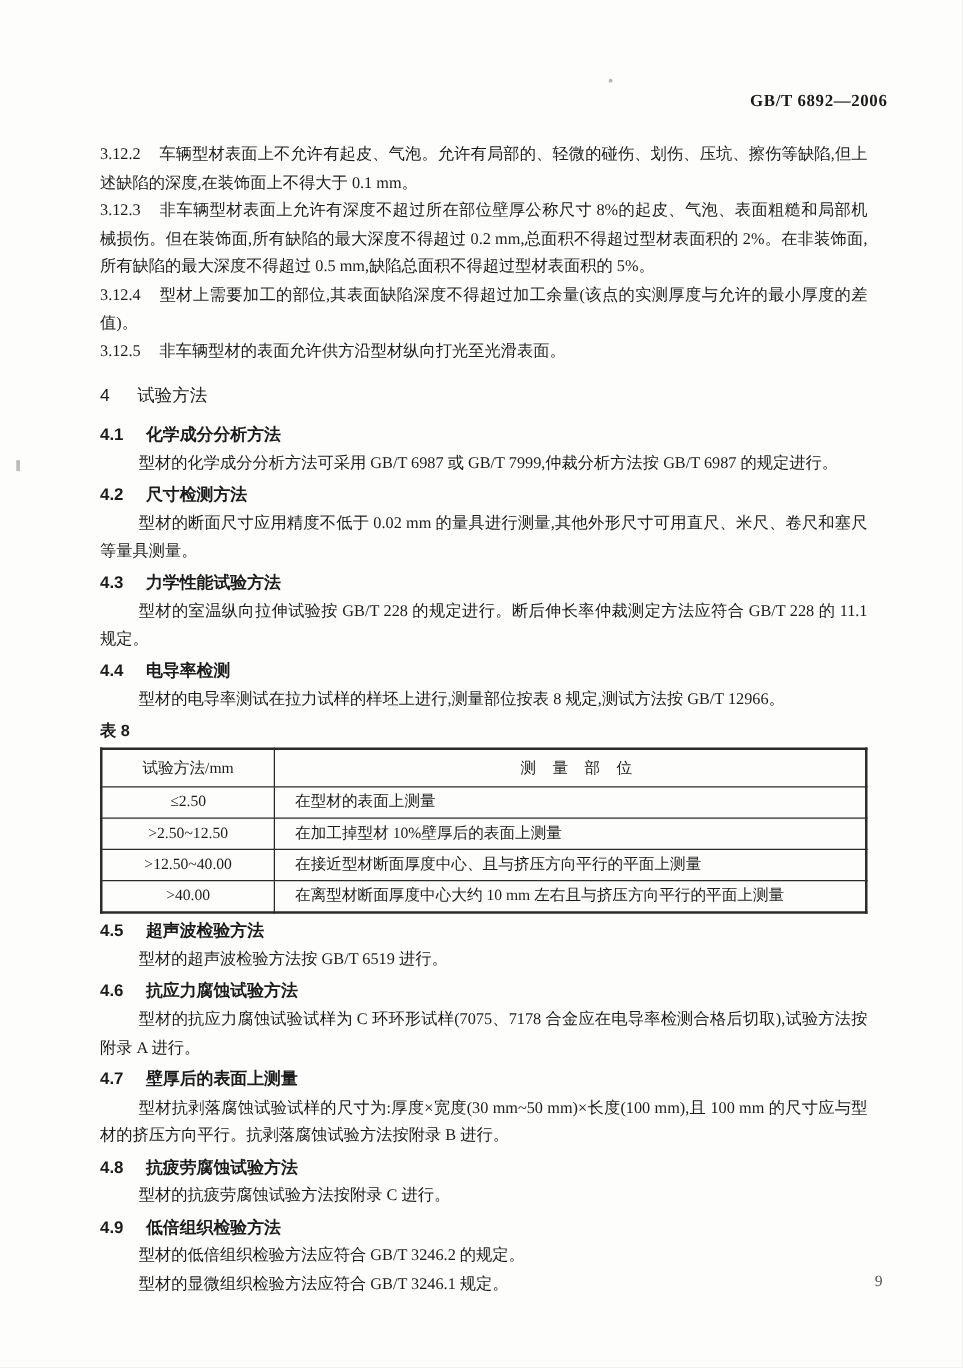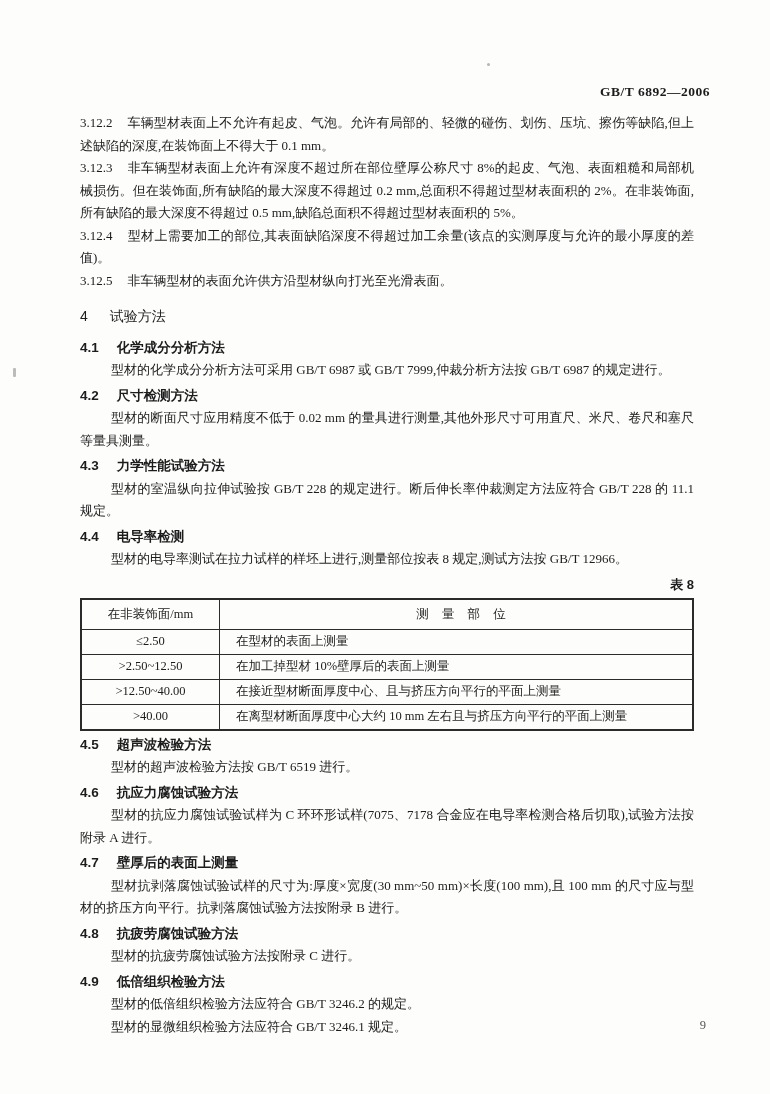--- a/index.html
+++ b/index.html
@@ -6,21 +6,21 @@
   .page {
     position:relative;
     width:770px; height:1094px;
     margin:0 auto;
     background:#fdfdfc;
     color:#1c1c1c;
     font-family:"Liberation Serif","DejaVu Serif",serif;
     overflow:hidden;
   }
   .doc-header {
-    position:absolute; top:84px; right:60px;
+    position:absolute; top:73px; right:60px;
     font-weight:700; font-size:13.5px; letter-spacing:0.5px;
     font-family:"Liberation Serif","DejaVu Serif",serif;
   }
   .content {
     position:absolute; left:80px; top:112px; width:614px;
   }
   p { margin:0; }
   .clause {
     font-size:13px; line-height:22.5px; text-align:justify;
   }
@@ -36,21 +36,21 @@
     font-family:"Liberation Sans","DejaVu Sans",sans-serif;
     font-weight:700; font-size:13.5px; line-height:22.5px;
   }
   .sub-heading .snum { margin-right:18px;margin-top:20px; }
   .body-para {
     font-size:13px; line-height:22.5px; text-align:justify;
     text-indent:31px;
   }
   .tbl-caption {
     margin-top:5px; margin-bottom:4px;
-    text-align:right;
+    text-align:left;
     font-family:"Liberation Sans","DejaVu Sans",sans-serif;
     font-weight:700; font-size:13px;
   }
   table.tbl8 {
     width:614px; border-collapse:collapse;
     border:2px solid #2b2b2b;
     font-size:12.5px;
   }
   table.tbl8 th, table.tbl8 td {
     border:1px solid #2b2b2b;
@@ -102,21 +102,21 @@
     <p class="body-para">型材的室温纵向拉伸试验按 GB/T 228 的规定进行。断后伸长率仲裁测定方法应符合 GB/T 228 的 11.1 规定。</p>
 
     <p class="sub-heading"><span class="snum">4.4</span><span>电导率检测</span></p>
     <p class="body-para">型材的电导率测试在拉力试样的样坯上进行,测量部位按表 8 规定,测试方法按 GB/T 12966。</p>
 
     <p class="tbl-caption">表 8</p>
 
     <table class="tbl8">
       <thead>
         <tr>
-          <th class="col-thickness">在非装饰面/mm</th>
+          <th class="col-thickness">试验方法/mm</th>
           <th class="col-location">测 量 部 位</th>
         </tr>
       </thead>
       <tbody>
         <tr>
           <td class="col-thickness">≤2.50</td>
           <td class="col-location">在型材的表面上测量</td>
         </tr>
         <tr>
           <td class="col-thickness">&gt;2.50~12.50</td>

